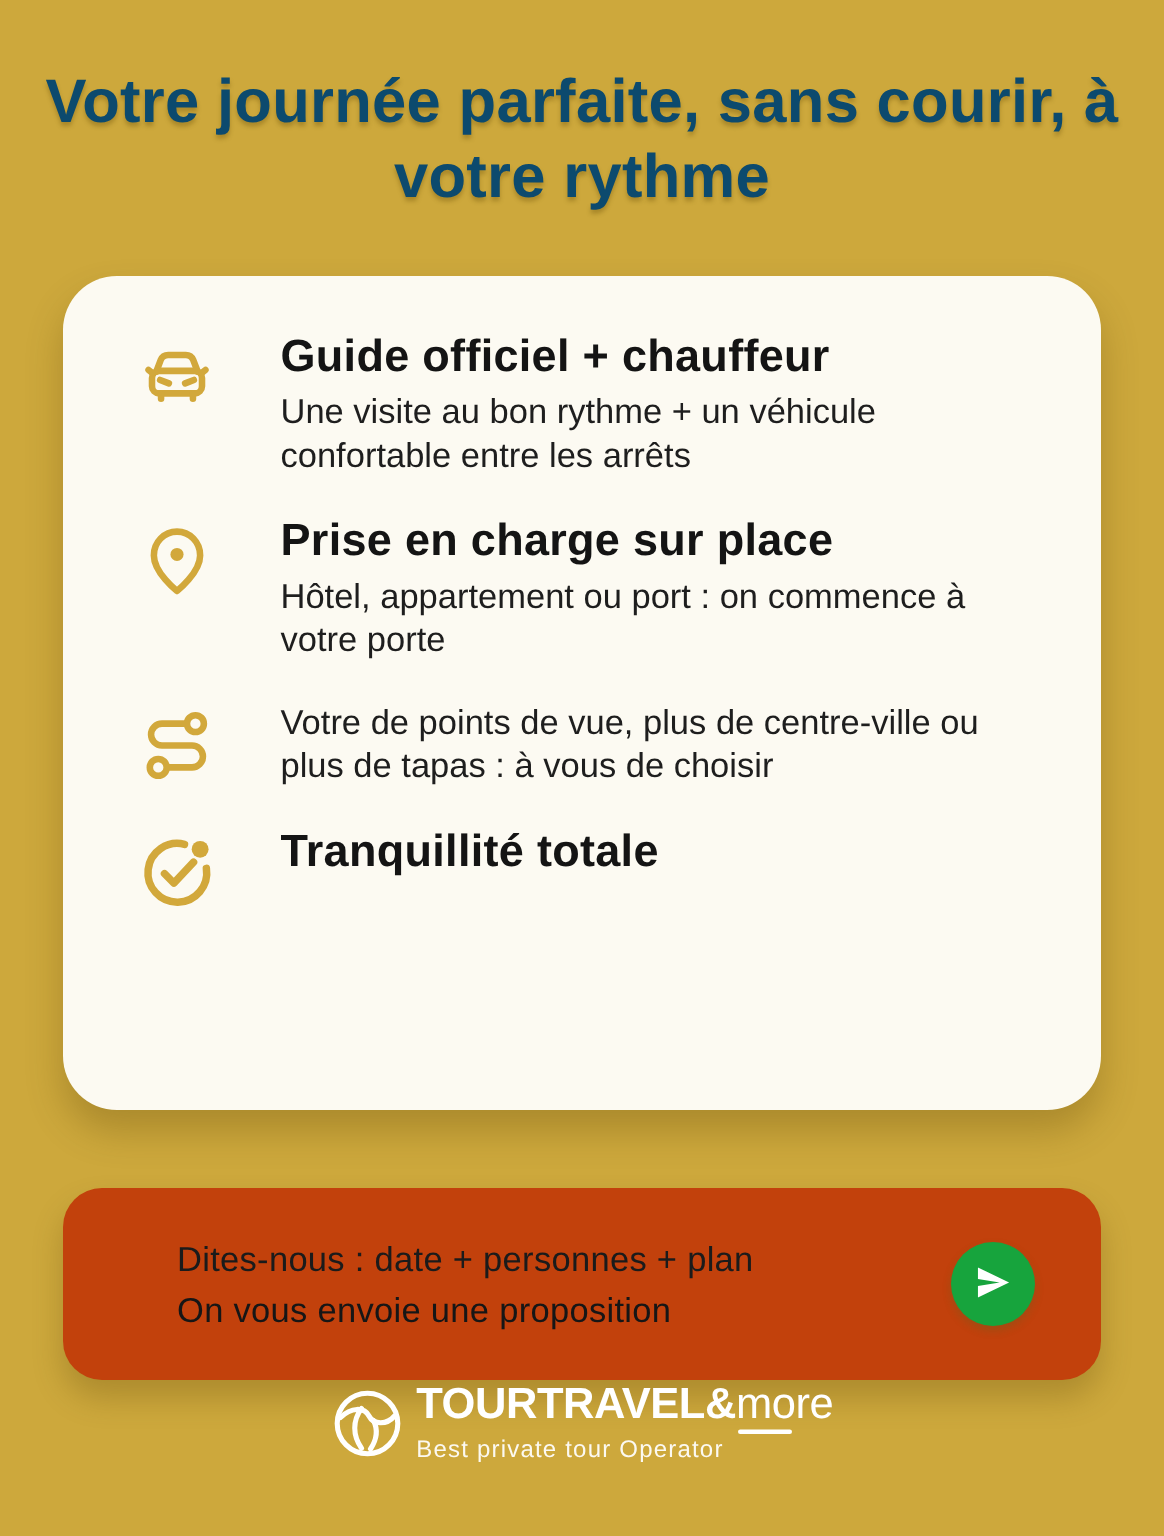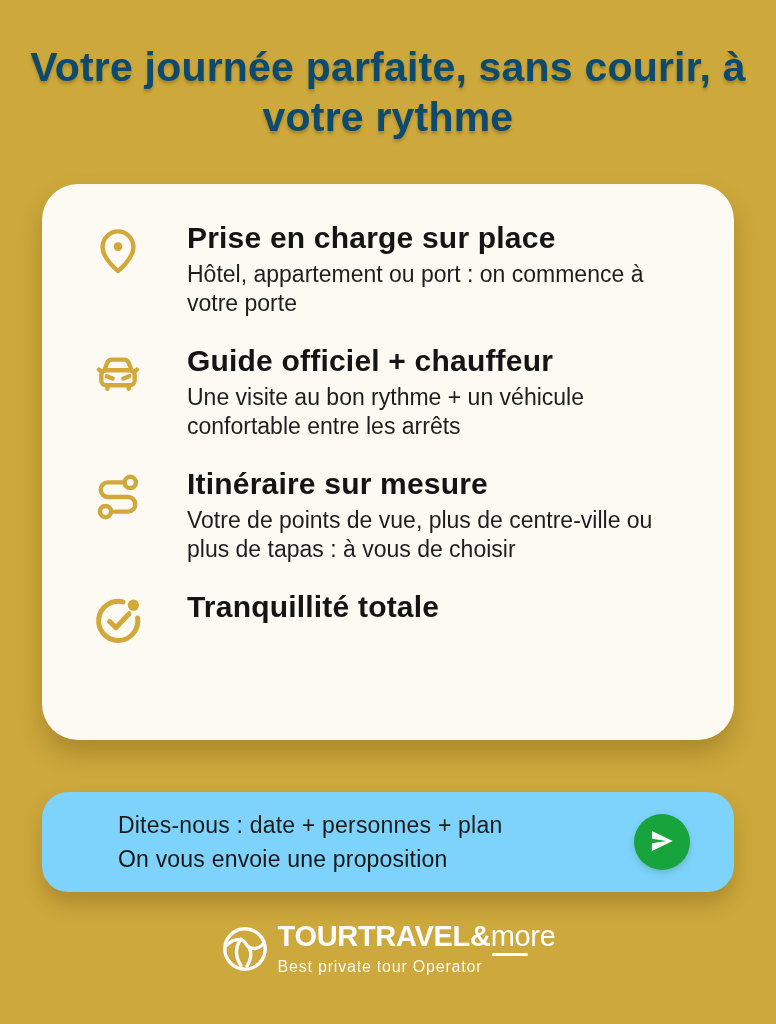--- a/index.html
+++ b/index.html
@@ -64,22 +64,22 @@
     font-size: 23px;
     color: #1e1e1e;
     line-height: 1.28;
     max-width: 532px;
   }
 
   
   .cta-card {
     position: absolute;
     left: 42px; top: 792px;
-    width: 692px; height: 100px;
-    background: #7dd3fc;
+    width: 692px; height: 128px;
+    background: #c2410c;
     border-radius: 26px;
     box-shadow: 0 12px 20px rgba(92, 70, 10, 0.28);
     display: flex;
     align-items: center;
     padding: 0 44px 0 76px;
   }
   .cta-text { flex: 1; min-width: 0; }
   .cta-line1 {
     font-size: 23px;
     color: #1b1b1b;
@@ -147,33 +147,20 @@
   }
 </style>
 </head>
 <body>
 
 <div class="page">
 
   <h1 class="header-title">Votre journée parfaite, sans courir, à votre rythme</h1>
 
   <div class="main-card">
-
-    <div class="feature">
-      <div class="feature-icon-col">
-        <svg viewBox="0 0 24 24" fill="none" stroke="currentColor" stroke-width="2.1" stroke-linecap="round" stroke-linejoin="round">
-          <path d="M12 21.6C12 21.6 4.6 15.7 4.6 10.2C4.6 6 7.9 2.6 12 2.6C16.1 2.6 19.4 6 19.4 10.2C19.4 15.7 12 21.6 12 21.6Z"></path>
-          <circle cx="12" cy="9.9" r="2.1" fill="currentColor" stroke="none"></circle>
-        </svg>
-      </div>
-      <div class="feature-body">
-        <div class="feature-title">Prise en charge sur place</div>
-        <div class="feature-desc">Hôtel, appartement ou port : on commence à votre porte</div>
-      </div>
-    </div>
 
     <div class="feature">
       <div class="feature-icon-col">
         <svg viewBox="0 0 24 24" fill="none" stroke="currentColor" stroke-width="2.1" stroke-linecap="round" stroke-linejoin="round">
           <path d="M5.4 10.4 L6.8 6.7 C7.2 5.7 8.1 5.1 9.2 5.1 L14.8 5.1 C15.9 5.1 16.8 5.7 17.2 6.7 L18.6 10.4"></path>
           <rect x="4" y="10.2" width="16" height="7.2" rx="2.3"></rect>
           <path d="M6.6 13.1 l2.8 1.1"></path>
           <path d="M17.4 13.1 l-2.8 1.1"></path>
           <path d="M6.9 17.6 v1.5"></path>
           <path d="M17.1 17.6 v1.5"></path>
@@ -183,27 +170,39 @@
       </div>
       <div class="feature-body">
         <div class="feature-title">Guide officiel + chauffeur</div>
         <div class="feature-desc">Une visite au bon rythme + un véhicule confortable entre les arrêts</div>
       </div>
     </div>
 
     <div class="feature">
       <div class="feature-icon-col">
         <svg viewBox="0 0 24 24" fill="none" stroke="currentColor" stroke-width="2.1" stroke-linecap="round" stroke-linejoin="round">
+          <path d="M12 21.6C12 21.6 4.6 15.7 4.6 10.2C4.6 6 7.9 2.6 12 2.6C16.1 2.6 19.4 6 19.4 10.2C19.4 15.7 12 21.6 12 21.6Z"></path>
+          <circle cx="12" cy="9.9" r="2.1" fill="currentColor" stroke="none"></circle>
+        </svg>
+      </div>
+      <div class="feature-body">
+        <div class="feature-title">Prise en charge sur place</div>
+        <div class="feature-desc">Hôtel, appartement ou port : on commence à votre porte</div>
+      </div>
+    </div>
+
+    <div class="feature">
+      <div class="feature-icon-col">
+        <svg viewBox="0 0 24 24" fill="none" stroke="currentColor" stroke-width="2.1" stroke-linecap="round" stroke-linejoin="round">
           <circle cx="6" cy="19" r="2.7"></circle>
           <path d="M9.2 19 H16.8 A3.5 3.5 0 0 0 16.8 12 H7.2 A3.5 3.5 0 0 1 7.2 5 H14.8"></path>
           <circle cx="17.9" cy="5" r="2.7"></circle>
         </svg>
       </div>
       <div class="feature-body">
-        <div class="feature-title">Itinéraire sur mesure</div>
         <div class="feature-desc">Votre de points de vue, plus de centre-ville ou plus de tapas : à vous de choisir</div>
       </div>
     </div>
 
     <div class="feature">
       <div class="feature-icon-col">
         <svg viewBox="0 0 24 24" fill="none" stroke="currentColor" stroke-width="2.4" stroke-linecap="round" stroke-linejoin="round">
           <path d="M21.4 11 A9.4 9.4 0 1 1 14.4 3.3"></path>
           <path d="M8 12.7 l3 3 L17.3 9"></path>
           <circle cx="19.4" cy="4.9" r="2.7" fill="currentColor" stroke="none"></circle>

